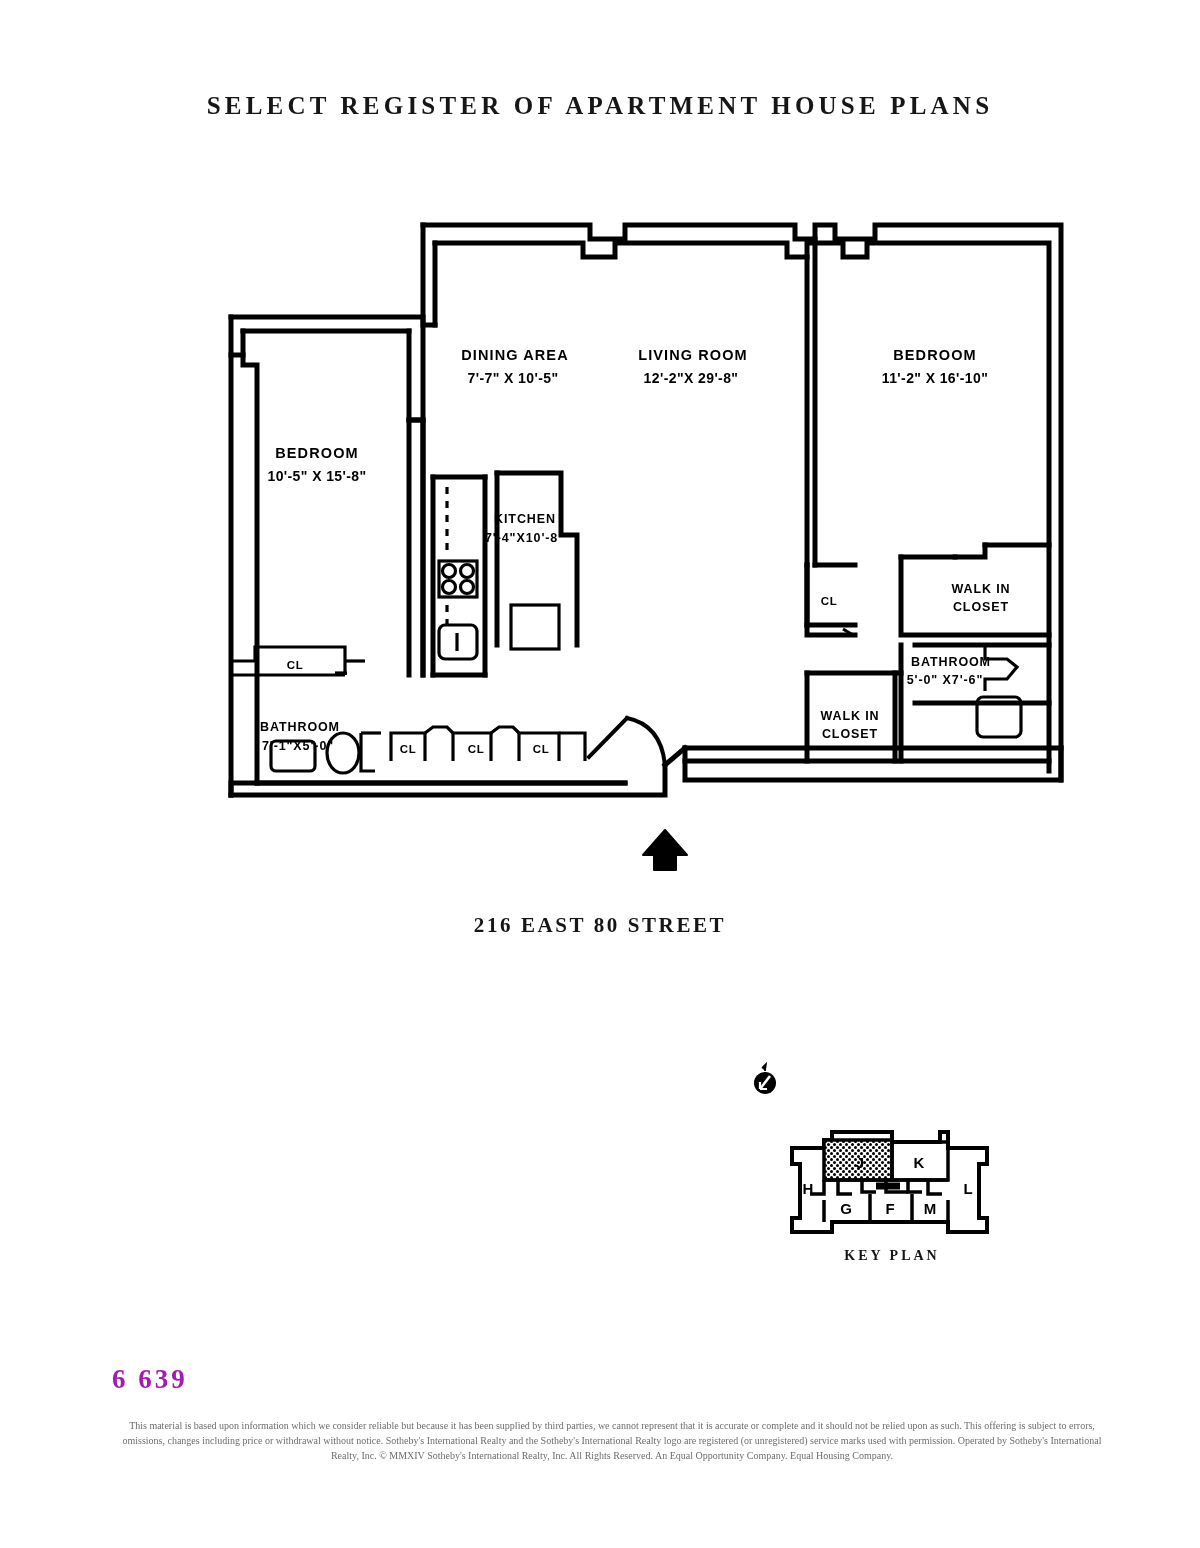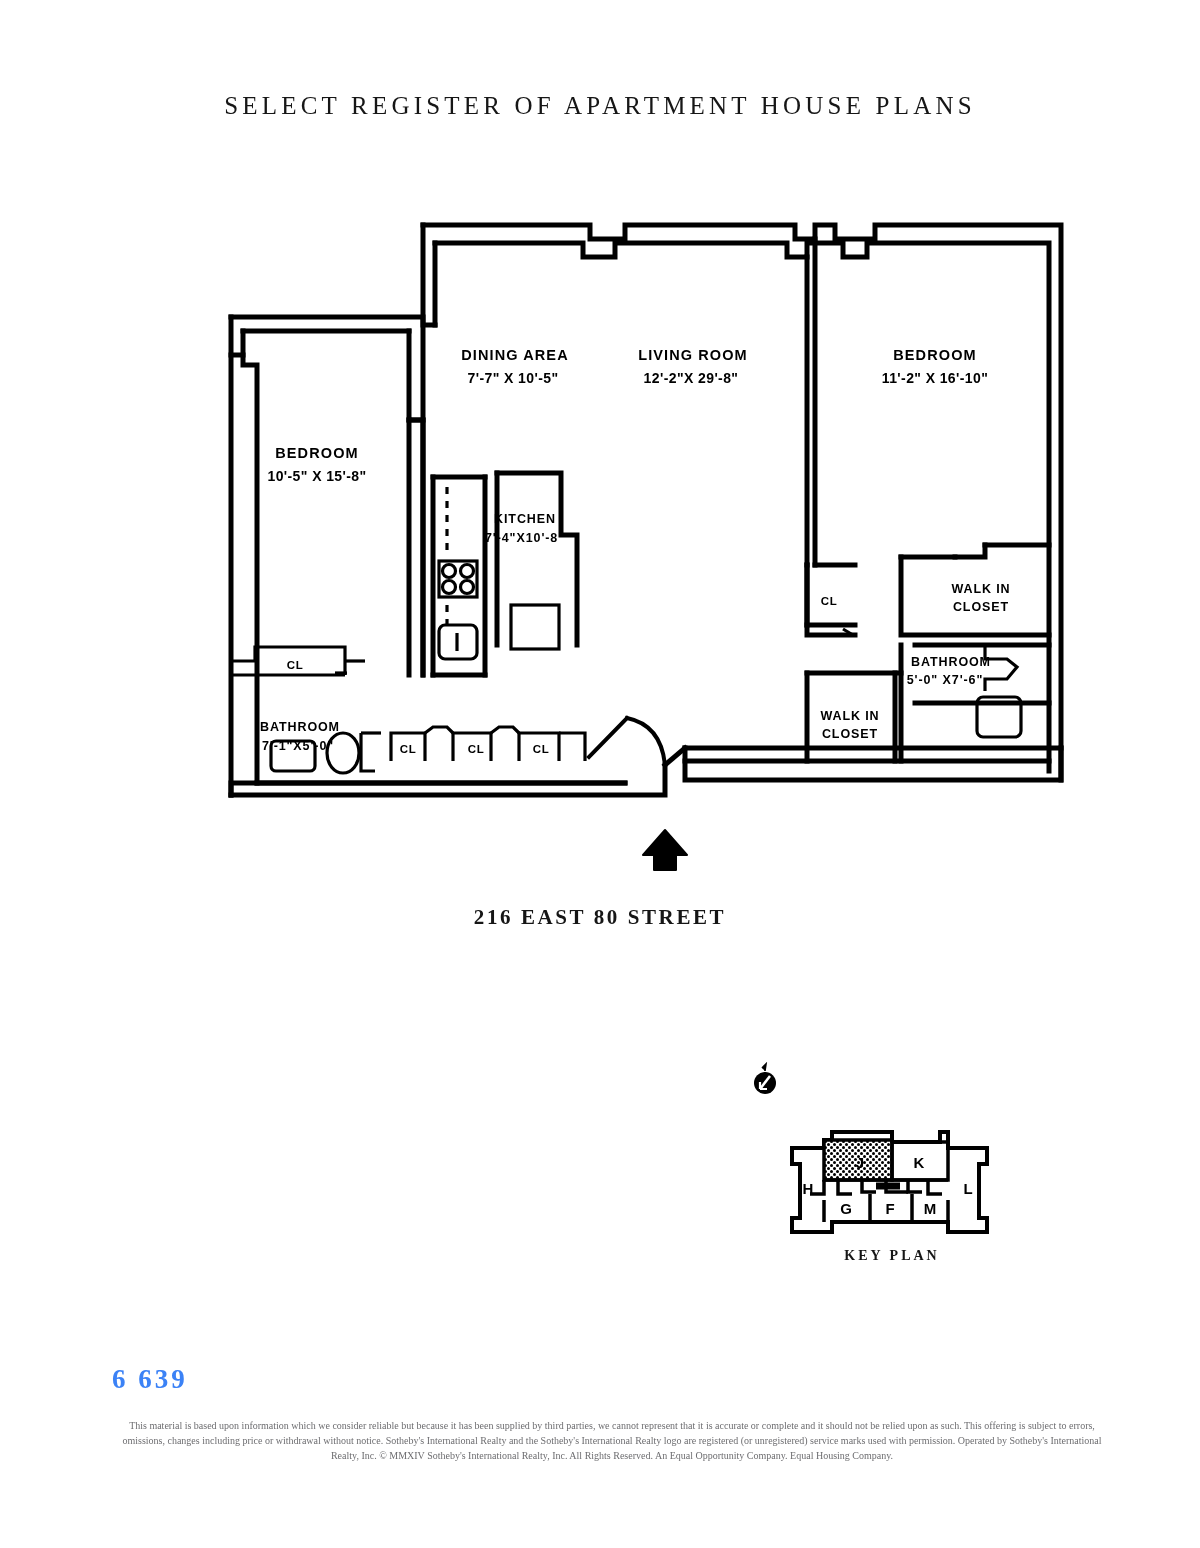--- a/index.html
+++ b/index.html
@@ -17,21 +17,21 @@
   }
 
   
   #page-title {
     position: absolute;
     top: 92px;
     left: 0;
     width: 1200px;
     text-align: center;
     font-family: "Liberation Serif", serif;
-    font-weight: normal;
+    font-weight: bold;
     font-size: 25px;
     letter-spacing: 4.2px;
     color: #161616;
     white-space: nowrap;
   }
 
   
   #floorplan-wrap {
     position: absolute;
     top: 205px;
@@ -62,20 +62,21 @@
     text-align: center;
     font-family: "Liberation Serif", serif;
     font-weight: bold;
     color: #161616;
   }
   #address-block .line {
     font-size: 21px;
     letter-spacing: 2.6px;
     line-height: 25px;
     white-space: nowrap;
+    margin-top: 8px;
   }
   #address-block .apt-gap { height: 22px; }
 
   
   #north-arrow {
     position: absolute;
     top: 1062px;
     left: 748px;
     width: 36px;
     height: 40px;
@@ -111,21 +112,21 @@
 
   
   #page-number {
     position: absolute;
     top: 1364px;
     left: 112px;
     font-family: "Liberation Serif", serif;
     font-weight: bold;
     font-size: 27px;
     letter-spacing: 3px;
-    color: #3b82f6;
+    color: #a21caf;
   }
 
   
   #disclaimer {
     position: absolute;
     top: 1418px;
     left: 112px;
     width: 1000px;
     font-family: "Liberation Serif", serif;
     font-size: 10px;

